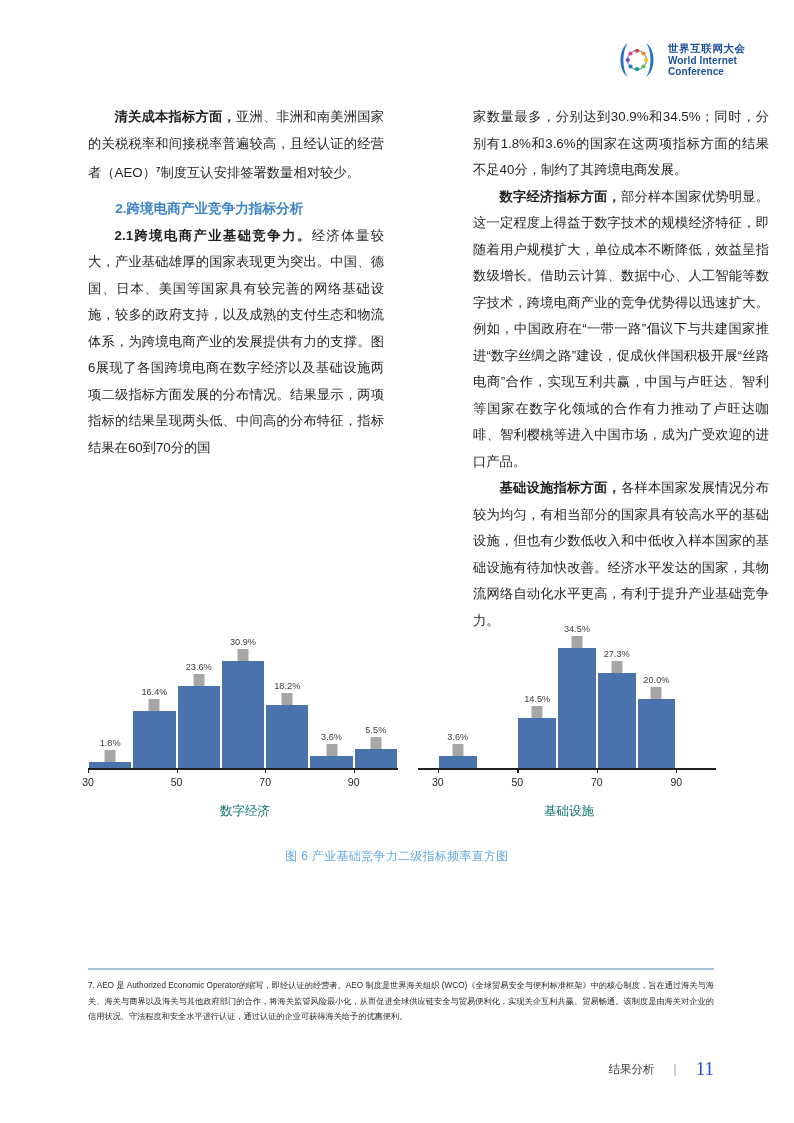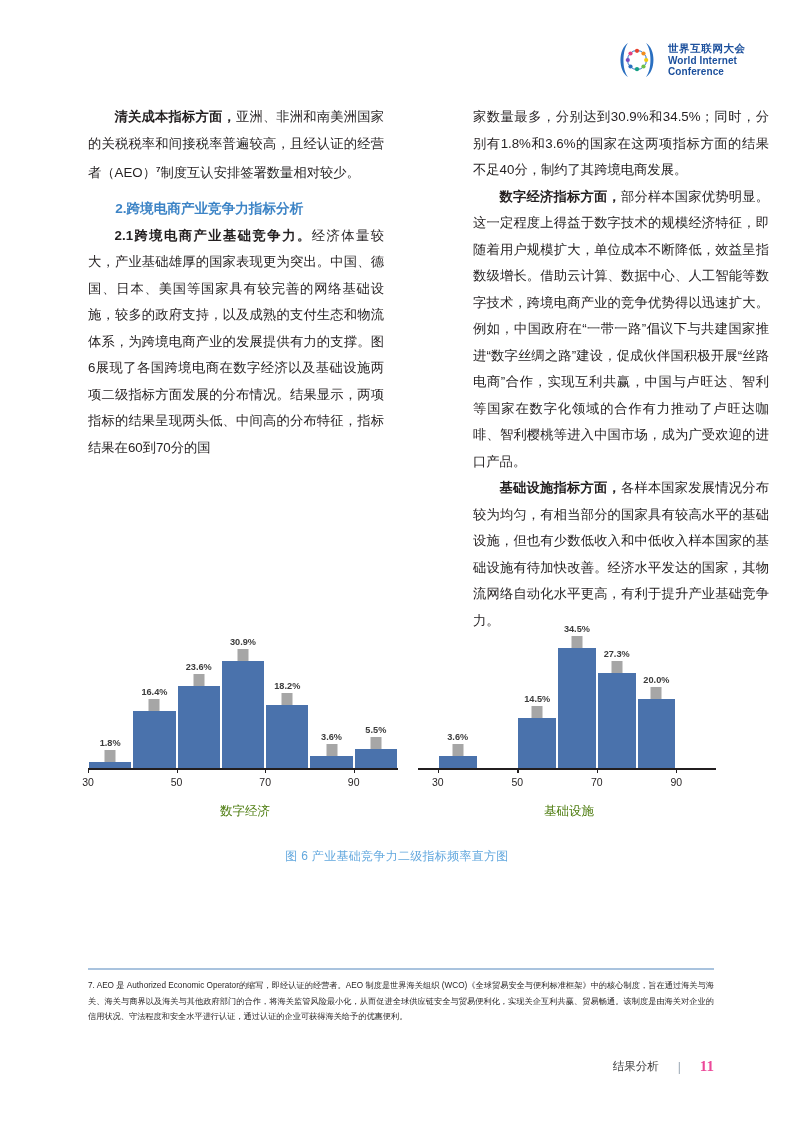--- a/index.html
+++ b/index.html
@@ -62,34 +62,34 @@
     border-right:1.5px solid #ffffff;
   }
   .cap{
     position:absolute;
     width:11px;height:12px;
     background:#a6a6a6;
     transform:translateX(-50%);
   }
   .dlabel{
     position:absolute;
-    font-size:9.2px;font-weight:700;color:#3b3b3b;
+    font-size:9.2px;font-weight:400;color:#3b3b3b;
     transform:translateX(-50%);
     white-space:nowrap;
   }
   .tick{
     position:absolute;
     font-size:10.5px;color:#231f20;
     transform:translateX(-50%);
     white-space:nowrap;
   }
   .tickmark{position:absolute;width:1.2px;height:5px;background:#231f20;}
   .chart-title{
     position:absolute;left:4px;right:0;bottom:2px;
-    text-align:center;font-size:12.5px;color:#4d7c0f;
+    text-align:center;font-size:12.5px;color:#0f766e;
   }
 
   .fig-caption{
     position:absolute;left:0;right:0;top:848px;
     text-align:center;font-size:12px;color:#63a8de;letter-spacing:.3px;
   }
 
   
   .rule{position:absolute;left:88px;top:968px;width:626px;height:1.6px;background:#a9c3de;}
   .footnote{
@@ -97,21 +97,21 @@
     font-size:8.2px;line-height:15.5px;color:#231f20;text-align:justify;
   }
 
   
   .footer{
     position:absolute;right:80px;top:1058px;
     display:flex;align-items:center;gap:19px;
   }
   .footer-label{font-size:11.5px;color:#3b3b3b;}
   .footer-sep{font-size:12px;color:#9aa7b4;}
-  .footer-page{font-size:15px;font-weight:700;color:#ec4899;font-family:"Liberation Serif",serif;}
+  .footer-page{font-size:19px;font-weight:400;color:#1d4ed8;font-family:"Liberation Serif",serif;}
 </style>
 </head>
 <body>
 
 <div class="page">
 
   <div class="logo">
     <div class="logo-mark">
       <svg width="46" height="46" viewBox="0 0 46 46" aria-hidden="true">
         <path d="M14 6 C4 12, 4 34, 14 40 C8 33, 8 13, 14 6 Z" fill="#2a6fc0"></path>

